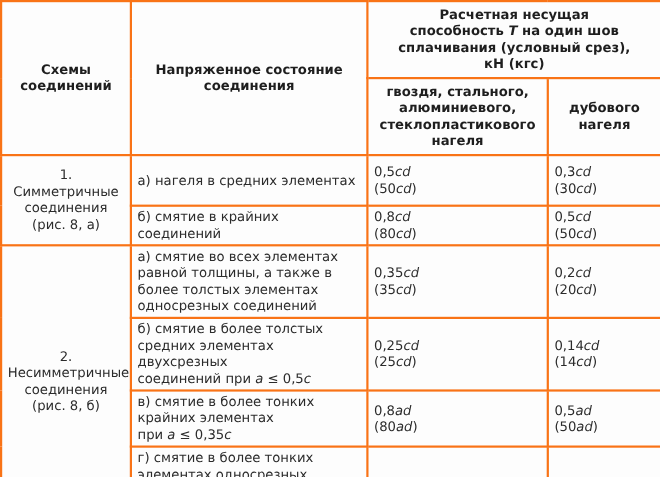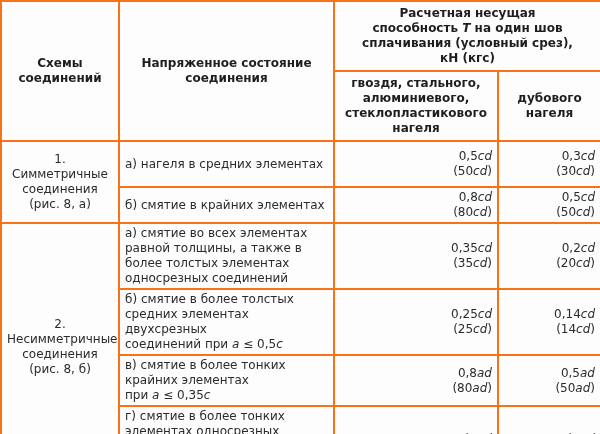--- a/index.html
+++ b/index.html
@@ -47,21 +47,21 @@
     text-align: center;
     vertical-align: top;
     padding-top: 5px;
   }
   td.desc {
     text-align: left;
     padding-left: 7px;
     padding-right: 4px;
   }
   td.val {
-    text-align: right;
+    text-align: left;
   }
   td i { font-style: italic; }
   td sub { font-size: 0.72em; line-height: 0; }
   .rh1 { height: 70px; }
   .rh2 { height: 70px; }
   .r1a { height: 46px; }
   .r1b { height: 32px; }
   .r2a { height: 64px; }
   .r2b { height: 51px; margin-top: 40px; }
   .r2c { height: 43px; }
@@ -89,21 +89,21 @@
         <td class="hd">дубового<br>нагеля</td>
       </tr>
 
       <tr class="r1a">
         <td class="scheme" rowspan="2">1.<br>Симметричные<br>соединения<br>(рис. 8, а)</td>
         <td class="desc">а) нагеля в средних элементах</td>
         <td class="val">0,5<i>cd</i><br>(50<i>cd</i>)</td>
         <td class="val">0,3<i>cd</i><br>(30<i>cd</i>)</td>
       </tr>
       <tr class="r1b">
-        <td class="desc">б) смятие в крайних элементах</td>
+        <td class="desc">б) смятие в крайних соединений</td>
         <td class="val">0,8<i>cd</i><br>(80<i>cd</i>)</td>
         <td class="val">0,5<i>cd</i><br>(50<i>cd</i>)</td>
       </tr>
 
       <tr class="r2a">
         <td class="scheme" rowspan="4">2.<br>Несимметричные<br>соединения<br>(рис. 8, б)</td>
         <td class="desc">а) смятие во всех элементах<br>равной толщины, а также в<br>более толстых элементах<br>односрезных соединений</td>
         <td class="val">0,35<i>cd</i><br>(35<i>cd</i>)</td>
         <td class="val">0,2<i>cd</i><br>(20<i>cd</i>)</td>
       </tr>

